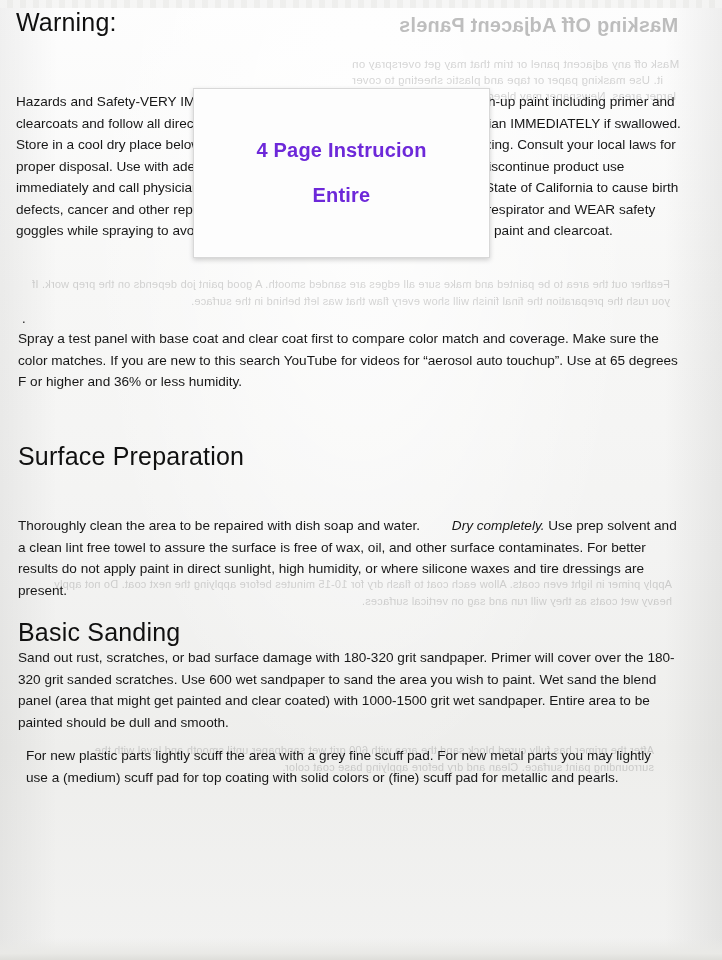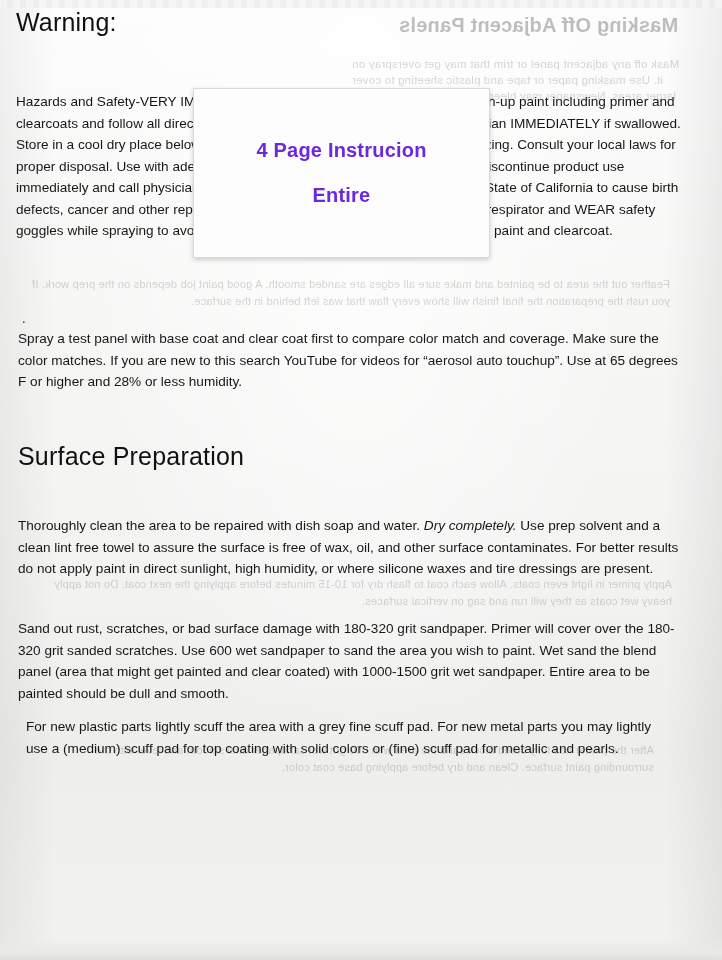--- a/index.html
+++ b/index.html
@@ -85,21 +85,21 @@
   #before-dot { font-size: 13px; line-height: 10px; margin: 6px 0 0 4px; }
   #before-body { margin-top: 4px; width: 670px; }
 
   #sec-surface { left: 18px; top: 442px; width: 690px; }
   #surface-body { margin-top: 44px; width: 668px; }
 
   #sec-sanding { left: 18px; top: 618px; width: 690px; }
   #sanding-body1 { width: 674px; }
   #sanding-body2 { margin-top: 12px; width: 650px; margin-left: 8px; }
 
-  .ital { font-style: italic; }
+  .ital { font-style: italic; margin-left: 28px; }
 
   
   #label-card {
     position: absolute;
     left: 193px;
     top: 88px;
     width: 295px;
     height: 168px;
     background: #fdfdfd;
     border: 1px solid #d8d8d8;
@@ -146,29 +146,30 @@
 
 <div id="content">
 
   <section class="sec" id="sec-warning">
     <h1 class="hd">Warning:</h1>
     <p class="bd" id="warning-body">Hazards and Safety-VERY IMPORTANT. Read all can labels before using touch-up paint including primer and clearcoats and follow all directions. Keep out of reach of children. Call a physician IMMEDIATELY if swallowed. Store in a cool dry place below 120F. DO NOT STORE IN CAR and avoid freezing. Consult your local laws for proper disposal. Use with adequate ventilation. If dizziness or nausea occurs discontinue product use immediately and call physician. This product contains chemicals known to the State of California to cause birth defects, cancer and other reproductive harm. WEAR an approved active paint respirator and WEAR safety goggles while spraying to avoid contact with the eyes. This includes the primer, paint and clearcoat.</p>
   </section>
 
   <section class="sec" id="sec-before">
     <p class="bd" id="before-dot">.</p>
-    <p class="bd" id="before-body">Spray a test panel with base coat and clear coat first to compare color match and coverage. Make sure the color matches.  If you are new to this search YouTube for videos for “aerosol auto touchup”.  Use at 65 degrees F or higher and 28% or less humidity.</p>
+    <p class="bd" id="before-body">Spray a test panel with base coat and clear coat first to compare color match and coverage. Make sure the color matches.  If you are new to this search YouTube for videos for “aerosol auto touchup”.  Use at 65 degrees F or higher and 36% or less humidity.</p>
   </section>
 
   <section class="sec" id="sec-surface">
     <h1 class="hd">Surface Preparation</h1>
     <p class="bd" id="surface-body"><span>Thoroughly clean the area to be repaired with dish soap and water.  </span><span class="ital">Dry completely.</span><span> Use prep solvent and a clean lint free towel to assure the surface is free of wax, oil, and other surface contaminates. For better results do not apply paint in direct sunlight, high humidity, or where silicone waxes and tire dressings are present.</span></p>
   </section>
 
   <section class="sec" id="sec-sanding">
+    <h1 class="hd">Basic Sanding</h1>
     <p class="bd" id="sanding-body1">Sand out rust, scratches, or bad surface damage with 180-320 grit sandpaper. Primer will cover over the 180-320 grit sanded scratches. Use 600 wet sandpaper to sand the area you wish to paint. Wet sand the blend panel (area that might get painted and clear coated) with 1000-1500 grit wet sandpaper. Entire area to be painted should be dull and smooth.</p>
     <p class="bd" id="sanding-body2">For new plastic parts lightly scuff the area with a grey fine scuff pad. For new metal parts you may lightly use a (medium) scuff pad for top coating with solid colors or (fine) scuff pad for metallic and pearls.</p>
   </section>
 
   <div id="label-card">
     <div class="ln">4 Page Instrucion</div>
     <div class="ln">Entire</div>
   </div>
 
 </div>

